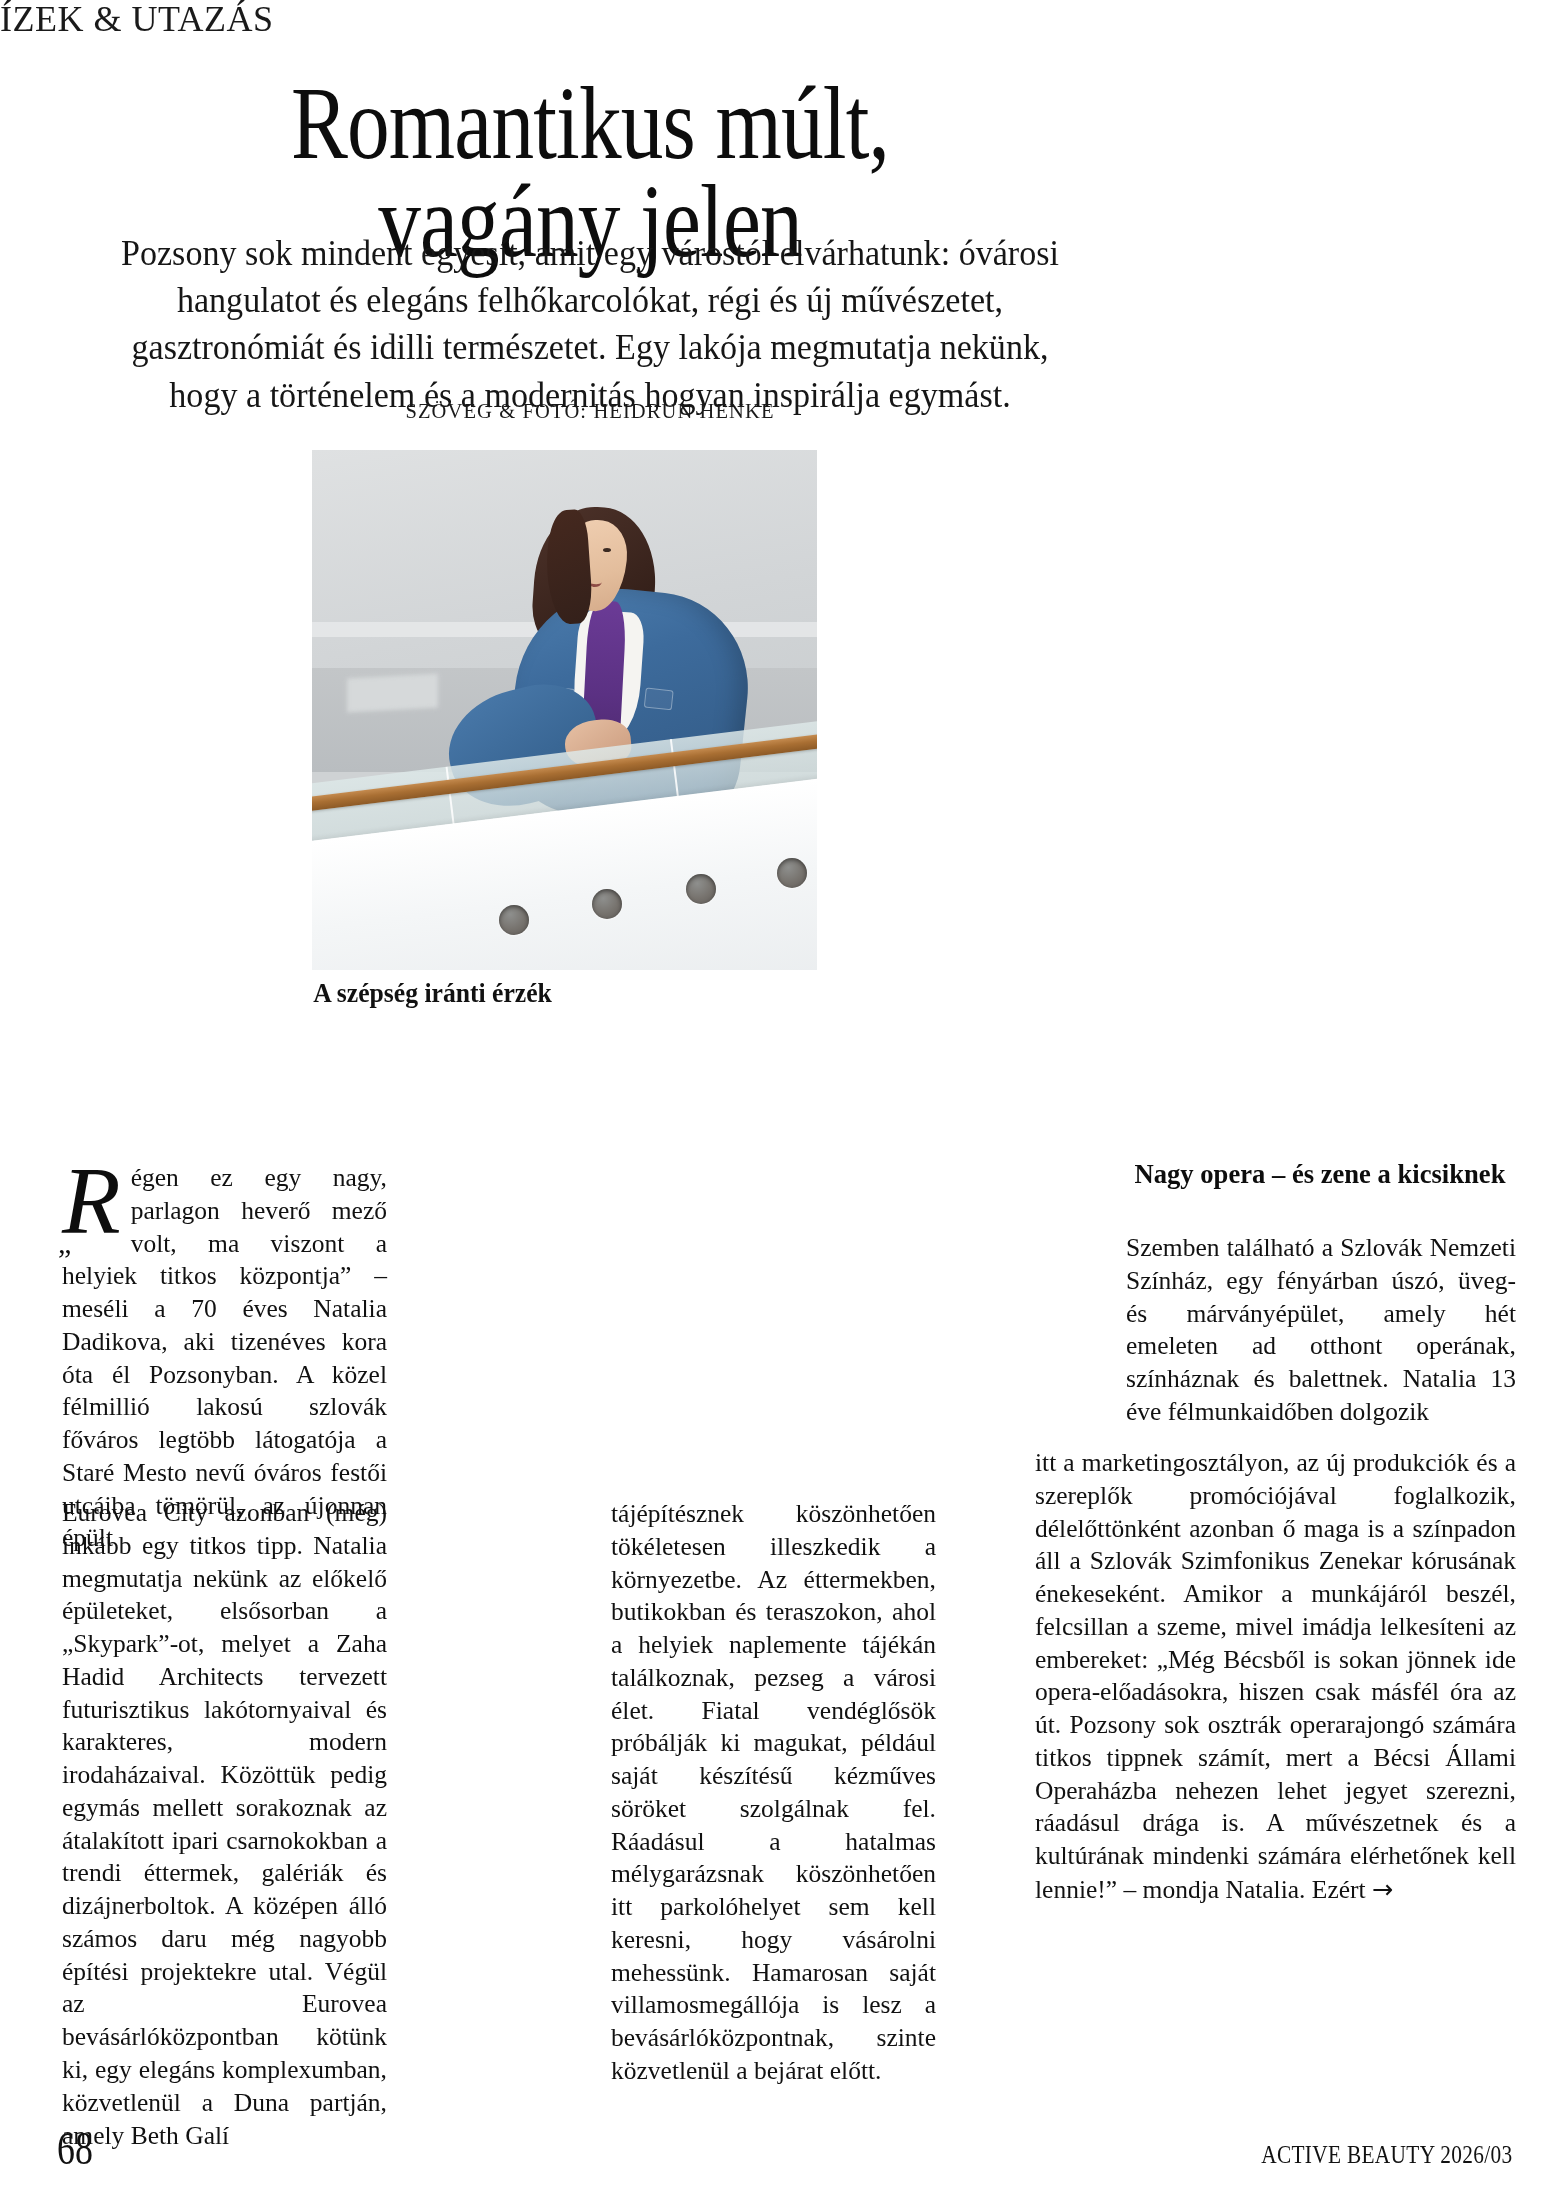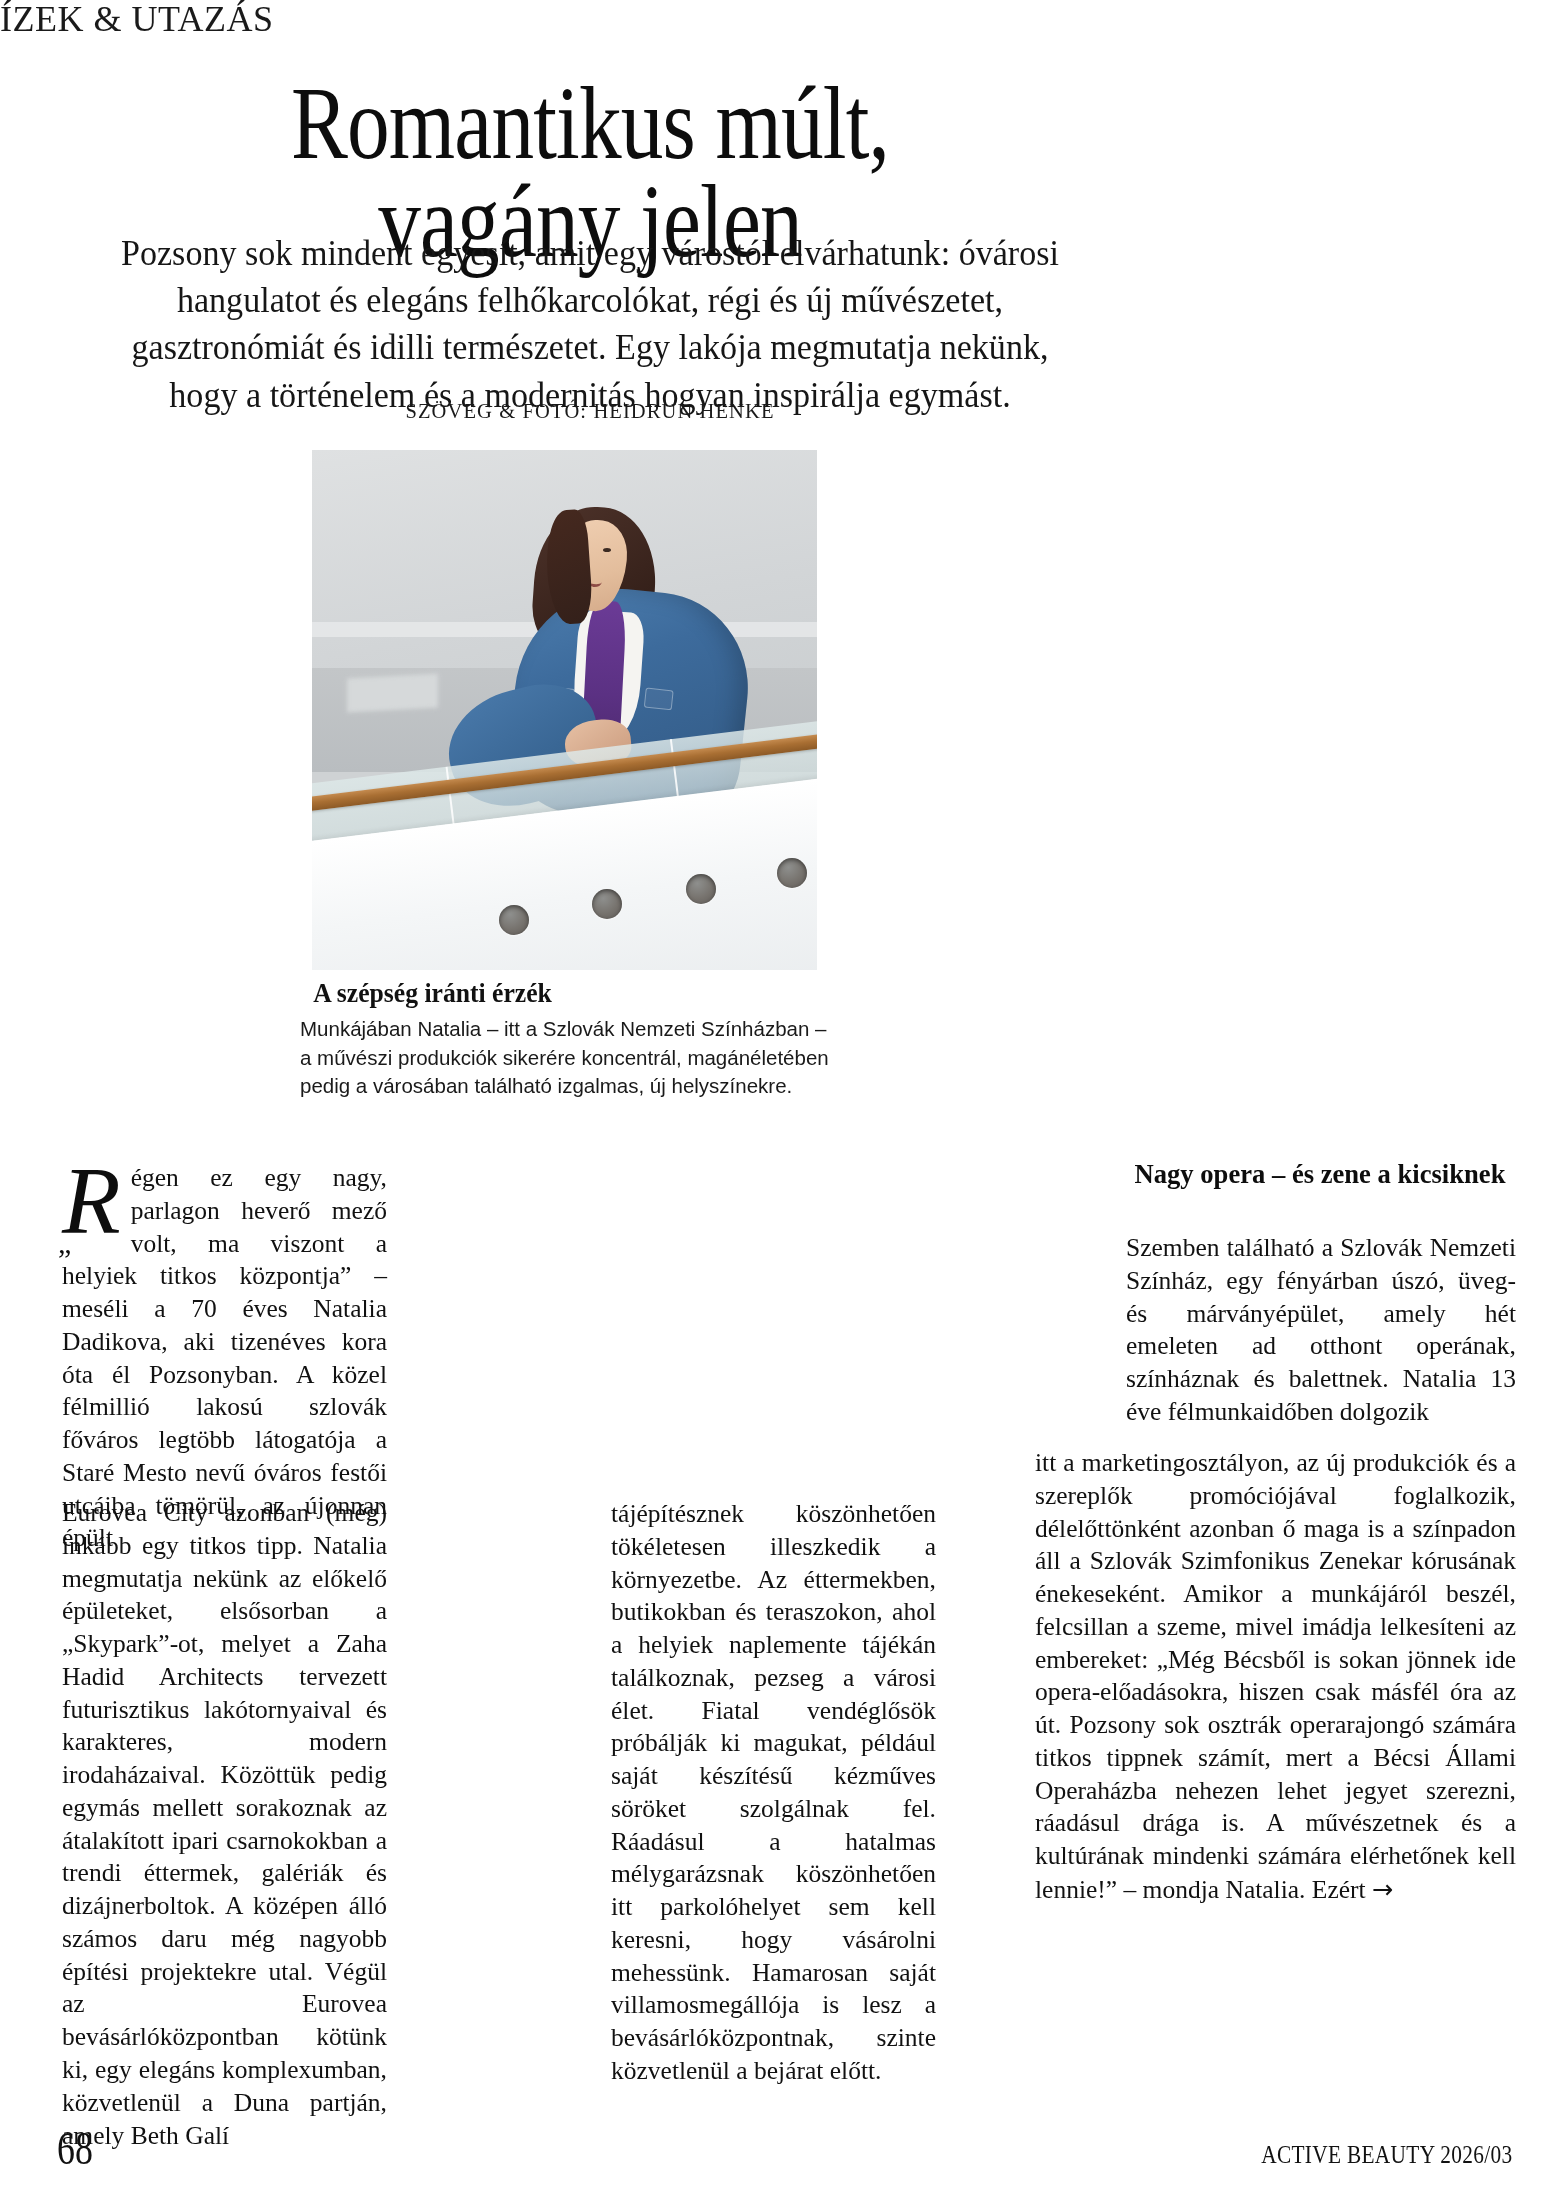--- a/index.html
+++ b/index.html
@@ -382,21 +382,20 @@
 
     <div class="ph-port" style="left:37%;  top:87.5%;"></div>
     <div class="ph-port" style="left:55.5%; top:84.5%;"></div>
     <div class="ph-port" style="left:74%;  top:81.5%;"></div>
     <div class="ph-port" style="left:92%;  top:78.5%;"></div>
   </div>
 </div>
 
 <div id="caption">
   <div id="caption-title">A szépség iránti érzék</div>
-  <div id="caption-body">Munkájában Natalia – itt a Szlovák Nemzeti Színházban – a művészi produkciók sikerére koncentrál, magánéletében pedig a városában található izgalmas, új helyszínekre.</div>
 </div>
 
 <div id="subhead">Nagy opera – és zene a kicsiknek</div>
 
 <div class="col" id="col1">
   <span class="dropcap">R</span><span>égen ez egy nagy, parlagon heverő mező volt, ma viszont a helyiek titkos központja” – meséli a 70 éves Natalia Dadikova, aki tizenéves kora óta él Pozsonyban. A közel félmillió lakosú szlovák főváros legtöbb látogatója a Staré Mesto nevű óváros festői utcáiba tömörül, az újonnan épült</span>
 </div>
 <div class="openquote">„</div>
 
 <div class="col" id="col1-b">Eurovea City azonban (még) inkább egy titkos tipp. Natalia megmutatja nekünk az előkelő épületeket, elsősorban a „Skypark”-ot, melyet a Zaha Hadid Architects tervezett futurisztikus lakótornyaival és karakteres, modern irodaházaival. Közöttük pedig egymás mellett sorakoznak az átalakított ipari csarnokokban a trendi éttermek, galériák és dizájnerboltok. A középen álló számos daru még nagyobb építési projektekre utal. Végül az Eurovea bevásárlóközpontban kötünk ki, egy elegáns komplexumban, közvetlenül a Duna partján, amely Beth Galí</div>

